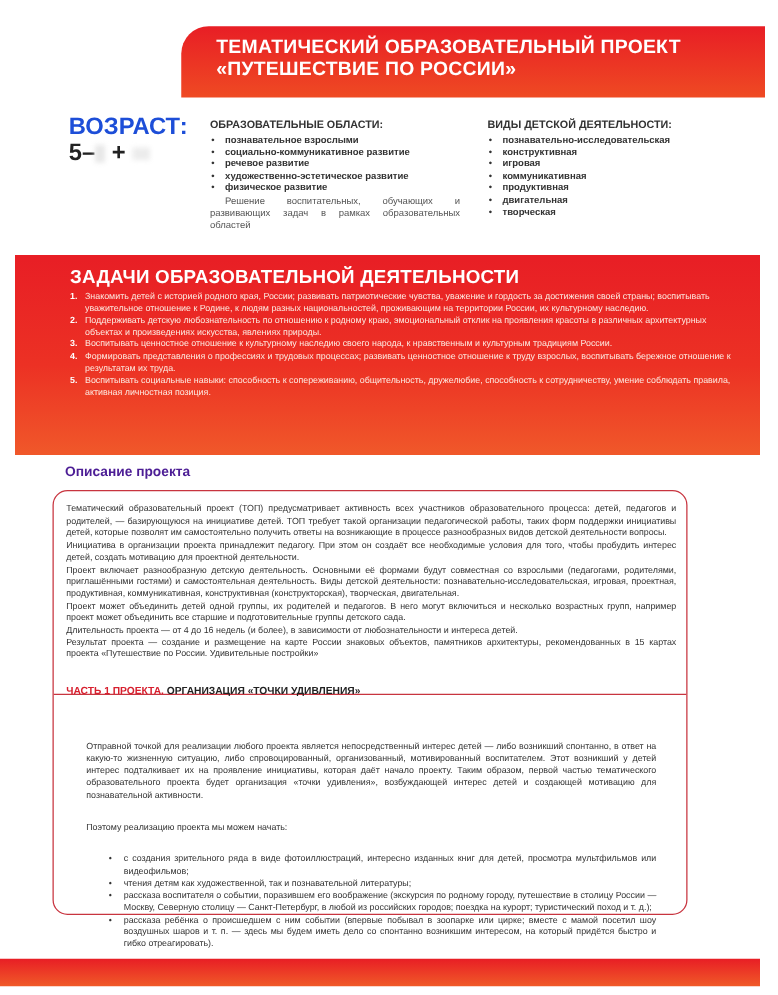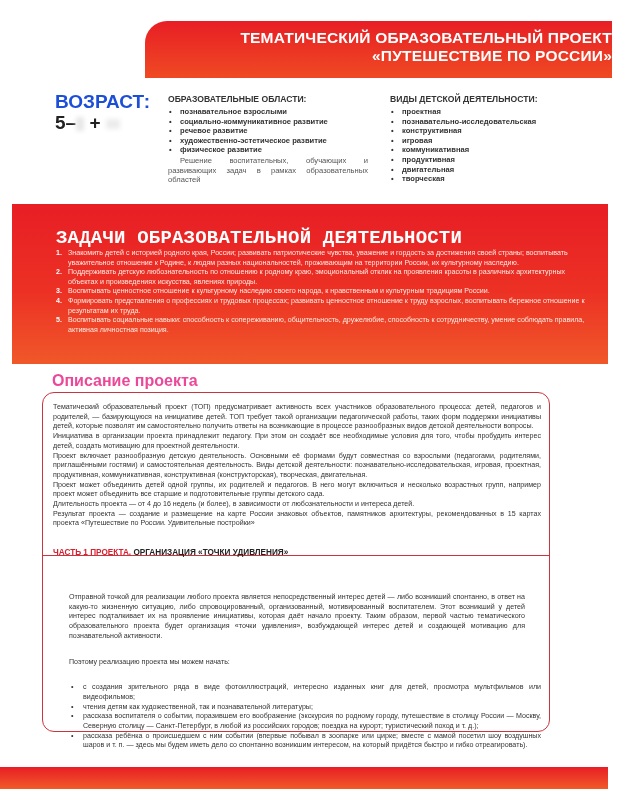--- a/index.html
+++ b/index.html
@@ -4,21 +4,21 @@
 <style>
   html, body { margin: 0; padding: 0; }
   body {
     width: 622px; height: 796px; background: #ffffff; position: relative; overflow: hidden;
     font-family: "DejaVu Sans", sans-serif; color: #333;
   }
   .title-banner {
     position: absolute; left: 145px; top: 21px; width: 467px; height: 57px;
     background: linear-gradient(180deg, #e81e25 0%, #ef4a23 100%);
     border-top-left-radius: 22px;
-    color: #fff; box-sizing: border-box; padding: 8px 0 0 28px; text-align: right;
+    color: #fff; box-sizing: border-box; padding: 8px 0 0 28px;
   }
   .title-banner div { font-family: "Liberation Sans", sans-serif; font-weight: bold; font-size: 15.5px; line-height: 18px; letter-spacing: 0.2px; }
 
   .age { position: absolute; left: 55px; top: 92px; }
   .age-label { font-family: "Liberation Sans", sans-serif; font-weight: bold; color: #1d4ed8; font-size: 19px; line-height: 20px; }
   .age-value { font-family: "Liberation Sans", sans-serif; font-weight: bold; color: #222; font-size: 19px; line-height: 22px; }
   .age-value .blur { display: inline-block; width: 8px; height: 14px; background: #e7e7e7; filter: blur(2px); vertical-align: middle; }
   .age-value .blur2 { display: inline-block; width: 14px; height: 10px; background: #ececec; filter: blur(2px); vertical-align: middle; }
 
   .areas { position: absolute; left: 168px; top: 94px; width: 200px; }
@@ -27,38 +27,38 @@
   ul.bl { margin: 0; padding: 0; list-style: none; }
   ul.bl li { font-family: "Liberation Sans", sans-serif; font-weight: bold; font-size: 7.6px; line-height: 9.6px; color: #333; padding-left: 12px; position: relative; }
   ul.bl li::before { content: "•"; position: absolute; left: 1px; top: 0; }
   .areas-note { font-family: "Liberation Sans", sans-serif; font-size: 7.6px; line-height: 9.6px; color: #555; text-align: justify; text-indent: 12px; margin-top: 1px; }
 
   .tasks {
     position: absolute; left: 12px; top: 204px; width: 596px; height: 160px;
     background: linear-gradient(180deg, #e81e25 0%, #ec3124 55%, #f0582a 100%);
     box-sizing: border-box; padding: 10px 20px 0 44px; color: #fff;
   }
-  .tasks-title { font-family: Liberation Mono, monospace; font-weight: bold; font-size: 19px; line-height: 16px; margin-bottom: 3px; letter-spacing: 0.2px; margin-top: 16px; }
+  .tasks-title { font-family: Liberation Sans, sans-serif; font-weight: bold; font-size: 15px; line-height: 16px; margin-bottom: 3px; letter-spacing: 0.2px; }
   ol.tasks-list { margin: 0; padding: 0; list-style: none; }
   ol.tasks-list li { font-family: "Liberation Sans", sans-serif; font-size: 7.1px; line-height: 9.6px; position: relative; padding-left: 12px; color: #fde9e0; }
   ol.tasks-list li .num { position: absolute; left: 0; top: 0; font-weight: bold; color: #fff; }
 
-  .desc-title { position: absolute; left: 52px; top: 372px; font-family: "Liberation Sans", sans-serif; font-weight: bold; font-size: 16px; color: #ec4899; }
+  .desc-title { position: absolute; left: 52px; top: 372px; font-family: "Liberation Sans", sans-serif; font-weight: bold; font-size: 11px; color: #4c1d95; }
   .desc-box {
     position: absolute; left: 42px; top: 392px; width: 508px; height: 340px;
     border: 1.4px solid #c8343f; border-radius: 12px; box-sizing: border-box; background: #fff;
   }
   .desc-text { position: absolute; left: 10px; top: 10px; width: 488px; font-family: "Liberation Sans", sans-serif; font-size: 7.1px; line-height: 9.7px; color: #333; text-align: justify; }
   .desc-text p { margin: 0; }
   .part-divider { position: absolute; left: 0; right: 0; top: 162px; border-top: 1.4px solid #c8343f; }
   .part-head { position: absolute; left: 10px; top: 155px; font-family: "Liberation Sans", sans-serif; font-weight: bold; font-size: 8.2px; color: #222; }
   .part-head .accent { color: #d7202f; }
   .part-text { position: absolute; left: 10px; top: 184px; width: 488px; font-family: "Liberation Sans", sans-serif; font-size: 7.1px; line-height: 9.7px; color: #333; text-align: justify; }
   .part-text p { margin: 16px; }
-  ul.part-list { margin: 0; padding: 0 0 0 18px; list-style: none; }
+  ul.part-list { margin: 16px; padding: 0 0 0 18px; list-style: none; }
   ul.part-list li { position: relative; padding-left: 12px; }
   ul.part-list li::before { content: "•"; position: absolute; left: 0; top: 0; }
 
   .bottom-bar { position: absolute; left: 0; top: 767px; width: 608px; height: 22px; background: linear-gradient(180deg, #e81e25 0%, #f05a28 100%); }
 </style>
 </head>
 <body>
 
 <div class="title-banner">
   <div>ТЕМАТИЧЕСКИЙ ОБРАЗОВАТЕЛЬНЫЙ ПРОЕКТ</div>
@@ -82,21 +82,20 @@
     <li>речевое развитие</li>
     <li>художественно-эстетическое развитие</li>
     <li>физическое развитие</li>
   </ul>
   <div class="areas-note">Решение воспитательных, обучающих и развивающих задач в рамках образовательных областей</div>
 </div>
 
 <div class="kinds">
   <div class="col-title">ВИДЫ ДЕТСКОЙ ДЕЯТЕЛЬНОСТИ:</div>
   <ul class="bl">
-    <li>проектная</li>
     <li>познавательно-исследовательская</li>
     <li>конструктивная</li>
     <li>игровая</li>
     <li>коммуникативная</li>
     <li>продуктивная</li>
     <li>двигательная</li>
     <li>творческая</li>
   </ul>
 </div>
 

